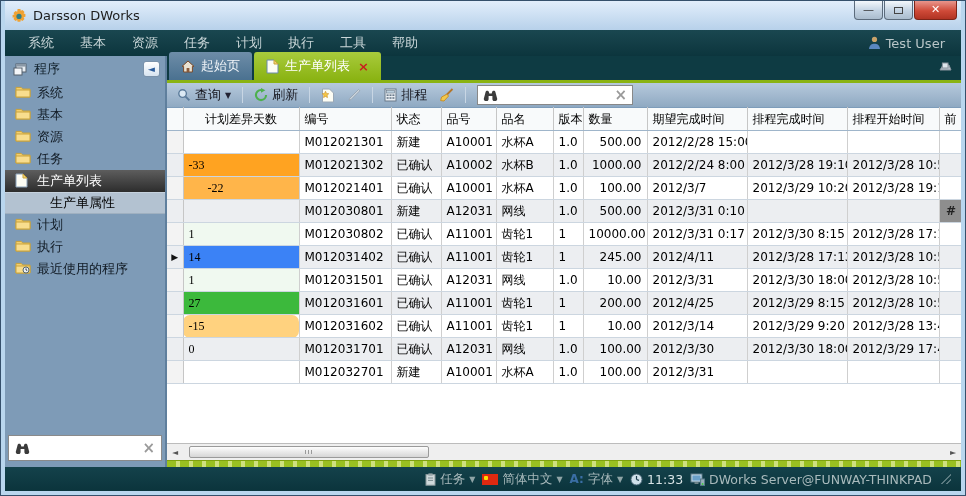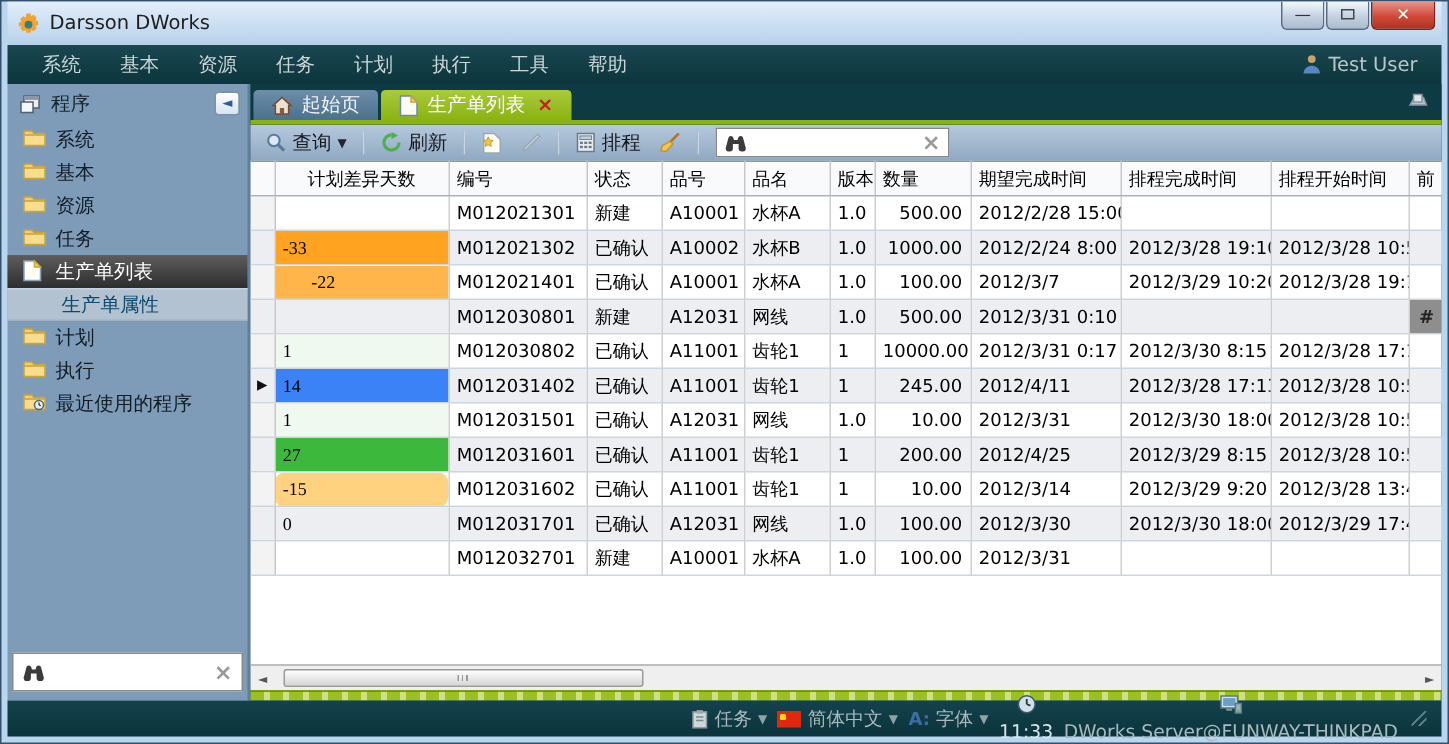--- a/index.html
+++ b/index.html
@@ -64,40 +64,40 @@
   .side-items{ display:flex; flex-direction:column; }
   .side-item{
     height:22px; display:flex; align-items:center; gap:6px;
     padding-left:10px; font-size:13px; color:#121c26; cursor:pointer;
   }
   .side-item .icn{ width:16px; height:16px; display:inline-flex; }
   .side-item.selected{
     background:linear-gradient(#5d5d5d,#2d2d2d); color:#fff;
   }
   .side-item.child{
-    background:#b3c2d1; padding-left:36px; color:#0c4a6e;
+    background:#b3c2d1; padding-left:45px; color:#000000;
     border-top:1px solid #c6d2de; border-bottom:1px solid #9fb0c0;
   }
   .side-search-wrap{ margin-top:auto; padding:4px 3px 6px 3px; }
   .side-search{
     height:26px; background:#fff; border:1px solid #8a8a8a;
     display:flex; align-items:center; padding:0 6px; gap:6px;
   }
   .side-search input{ border:none; outline:none; flex:1; min-width:0; font-size:12px; }
   .xmark{ color:#9a9a9a; font-weight:bold; font-size:15px; cursor:pointer; line-height:1;}
 
   
   .content{ flex:1; display:flex; flex-direction:column; min-width:0; background:#0e3b43; }
 
   .tabstrip{
     height:27px; flex:0 0 27px; display:flex; align-items:flex-end;
     background:#0e3b43; border-bottom:3px solid #8ab312; position:relative;
   }
   .tab{
-    height:20px; display:flex; align-items:center; gap:6px;
+    height:28px; display:flex; align-items:center; gap:6px;
     padding:0 12px; font-size:13px; cursor:pointer; margin-left:2px;
     border-radius:3px 3px 0 0;
   }
   .tab.inactive{ background:linear-gradient(#6e8da8,#4a7190); color:#f0f4f8; }
   .tab.active{ background:linear-gradient(#a9cb3c,#8ab312); color:#fff; }
   .tab .tclose{ color:#c81f1f; font-weight:bold; font-size:13px; margin-left:2px; }
   .float-icon{ position:absolute; right:8px; top:5px; }
 
   .toolbar{
     height:24px; flex:0 0 24px; display:flex; align-items:center;
@@ -156,21 +156,21 @@
     border-top:1px solid #7fa10e;
   }
 
   
   .statusbar{
     height:24px; flex:0 0 24px; background:linear-gradient(#14424b,#0b343c);
     display:flex; align-items:center; justify-content:flex-end;
     gap:7px; padding:0 10px 0 6px; color:#a9babc; font-size:12.5px;
   }
   .sb-item{ display:flex; align-items:center; gap:4px; cursor:pointer; }
-  .sb-static{ display:flex; align-items:center; gap:4px;flex-direction:column; }
+  .sb-static{ display:flex; align-items:center; gap:4px; }
   .sb-time{ color:#d8e4e6; }
   .grip{ width:10px; height:10px; margin-left:2px;
     background:
       linear-gradient(135deg, transparent 45%, #5a7a80 45% 55%, transparent 55%),
       linear-gradient(135deg, transparent 70%, #5a7a80 70% 80%, transparent 80%);
   }
   .flagicon{ width:16px; height:11px; background:#de2910; position:relative; display:inline-block;}
   .flagicon::after{ content:""; position:absolute; left:2px; top:2px; width:4px; height:4px; background:#ffde00; border-radius:1px;}
   .fontA{ color:#3a6ea5; font-weight:bold; font-size:12px; }
   svg{ display:block; }

